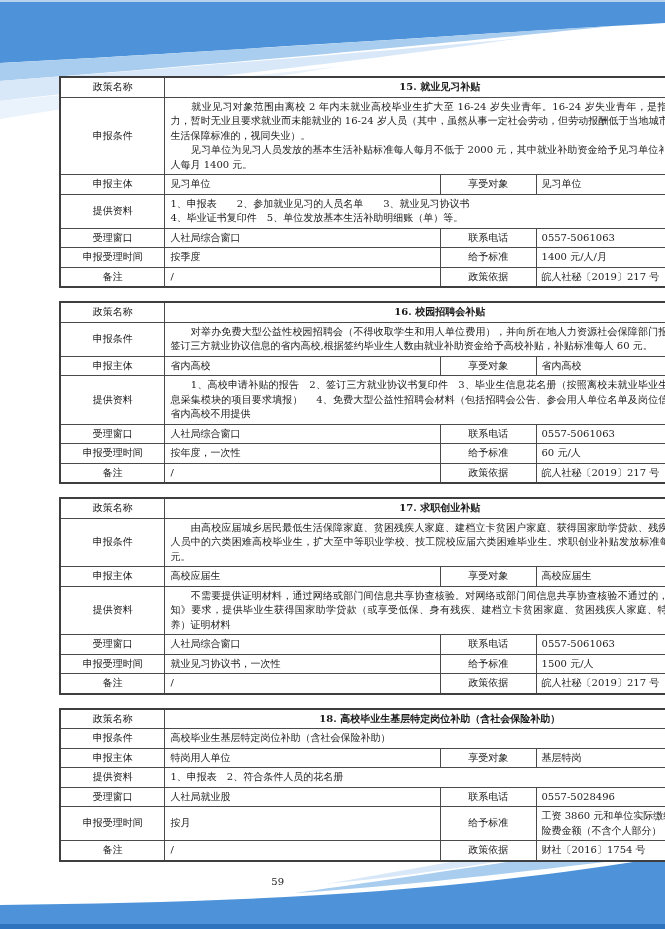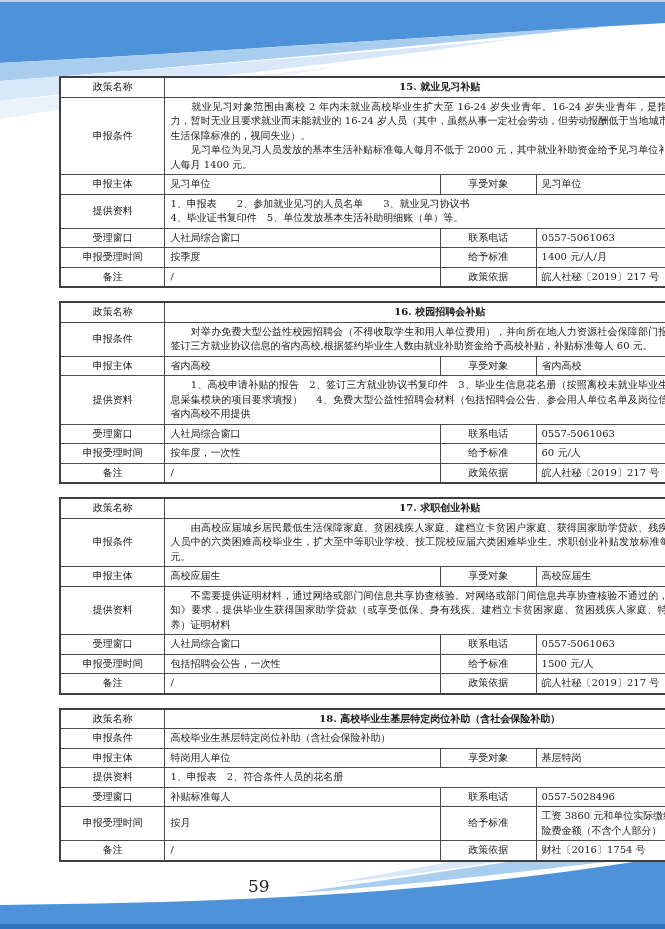--- a/index.html
+++ b/index.html
@@ -42,22 +42,22 @@
     line-height:17px;
     padding:2px 4px;
     margin-top:28px;
   }
   td.al-center{}
   td.al-just{text-align:justify;}
   .pre{white-space:pre-line;margin-left:12px;}
   .page-number{
     position:absolute;
     left:248px;top:876px;width:36px;
-    text-align:left;
-    font-size:17px;
+    text-align:right;
+    font-size:10px;
     color:#222;
   }
 </style>
 </head>
 <body>
 
 <div class="page">
 
   <svg class="wave wave-top" viewBox="0 0 665 125" aria-hidden="true">
     <rect x="0" y="0" width="665" height="4" fill="#b7d3ee"></rect>
@@ -199,21 +199,21 @@
         <td class="al-just pre" colspan="3">　　不需要提供证明材料，通过网络或部门间信息共享协查核验。对网络或部门间信息共享协查核验不通过的，按照《通知》要求，提供毕业生获得国家助学贷款（或享受低保、身有残疾、建档立卡贫困家庭、贫困残疾人家庭、特困救助供养）证明材料</td>
       </tr>
       <tr>
         <td class="lab">受理窗口</td>
         <td class="al-center">人社局综合窗口</td>
         <td class="lab">联系电话</td>
         <td class="al-center">0557-5061063</td>
       </tr>
       <tr>
         <td class="lab">申报受理时间</td>
-        <td class="al-center">包括招聘会公告，一次性</td>
+        <td class="al-center">就业见习协议书，一次性</td>
         <td class="lab">给予标准</td>
         <td class="al-center">1500 元/人</td>
       </tr>
       <tr>
         <td class="lab">备注</td>
         <td class="al-center">/</td>
         <td class="lab">政策依据</td>
         <td class="al-center">皖人社秘〔2019〕217 号</td>
       </tr>
     </tbody>
@@ -240,21 +240,21 @@
         <td class="al-center">特岗用人单位</td>
         <td class="lab">享受对象</td>
         <td class="al-center">基层特岗</td>
       </tr>
       <tr>
         <td class="lab">提供资料</td>
         <td class="al-center pre" colspan="3">1、申报表　2、符合条件人员的花名册</td>
       </tr>
       <tr>
         <td class="lab">受理窗口</td>
-        <td class="al-center">补贴标准每人</td>
+        <td class="al-center">人社局就业股</td>
         <td class="lab">联系电话</td>
         <td class="al-center">0557-5028496</td>
       </tr>
       <tr>
         <td class="lab">申报受理时间</td>
         <td class="al-center">按月</td>
         <td class="lab">给予标准</td>
         <td class="al-center">工资 3860 元和单位实际缴纳社会保险费金额（不含个人部分）</td>
       </tr>
       <tr>

